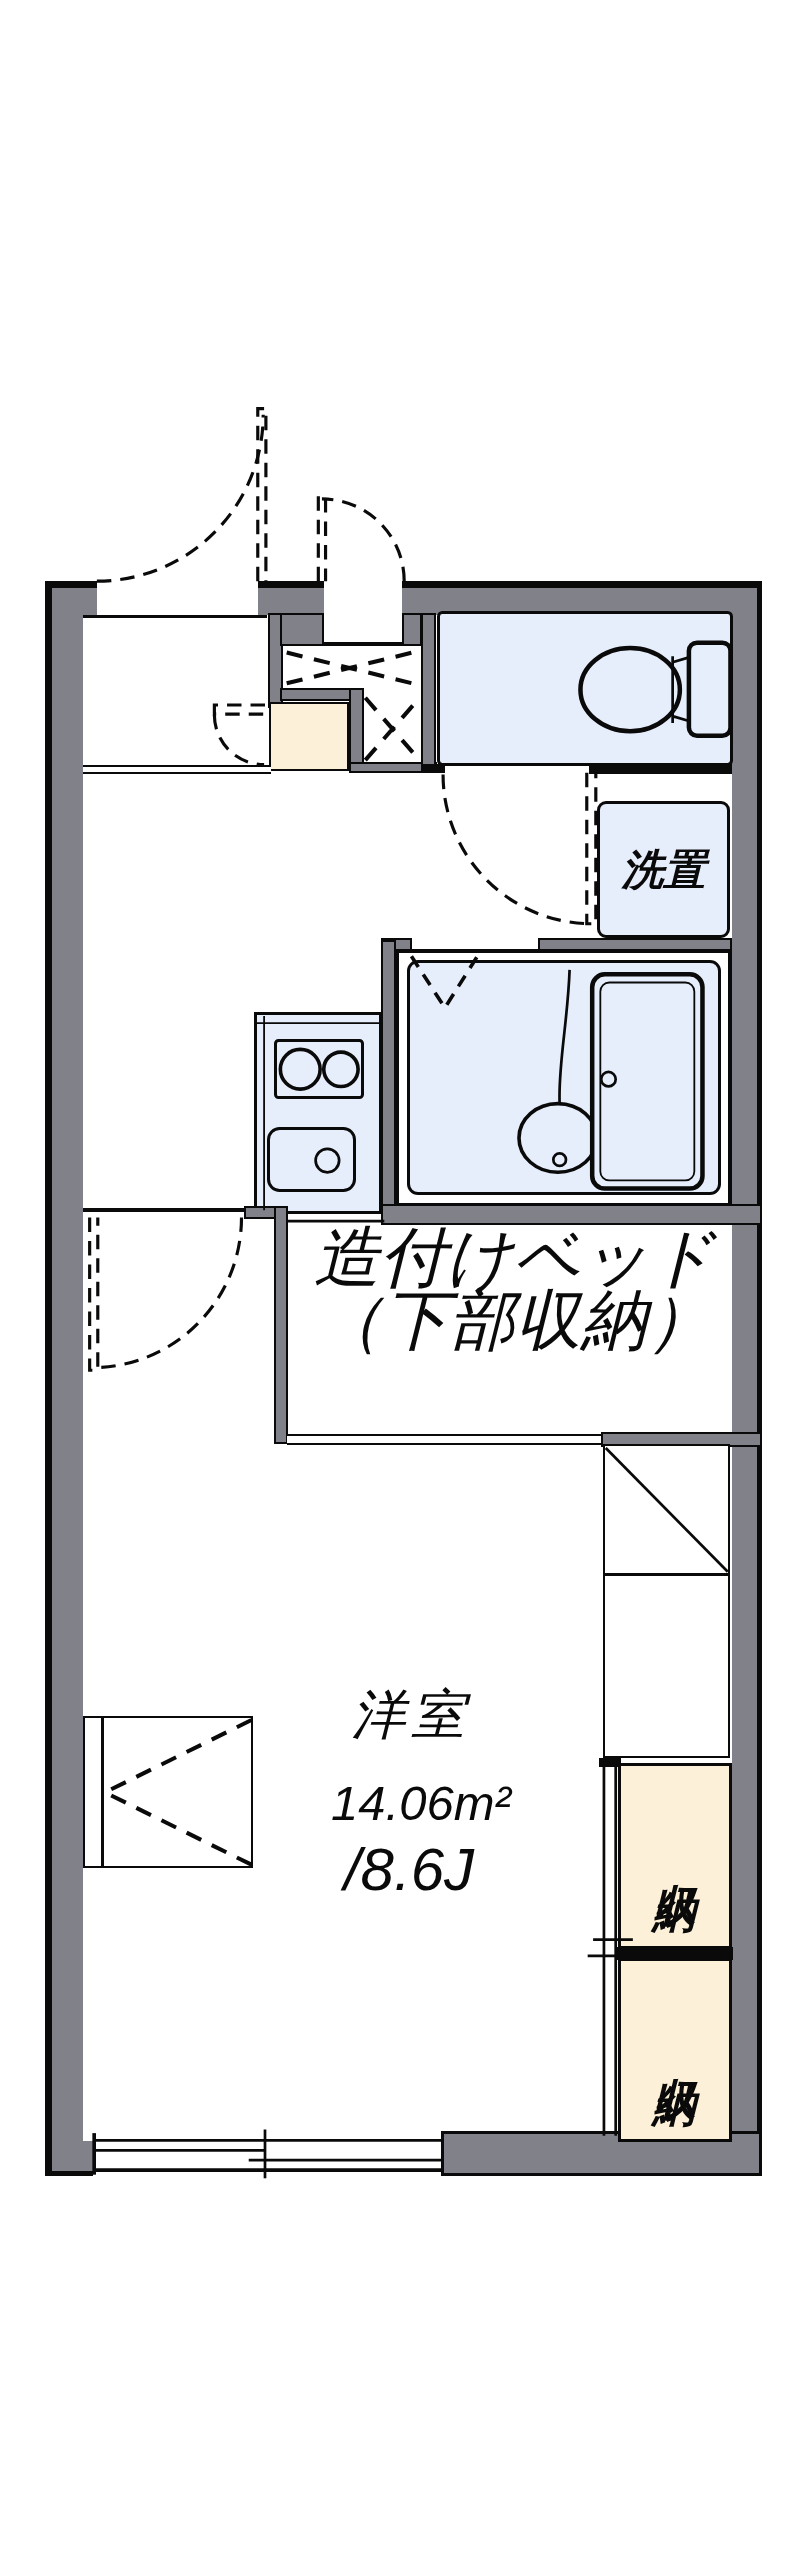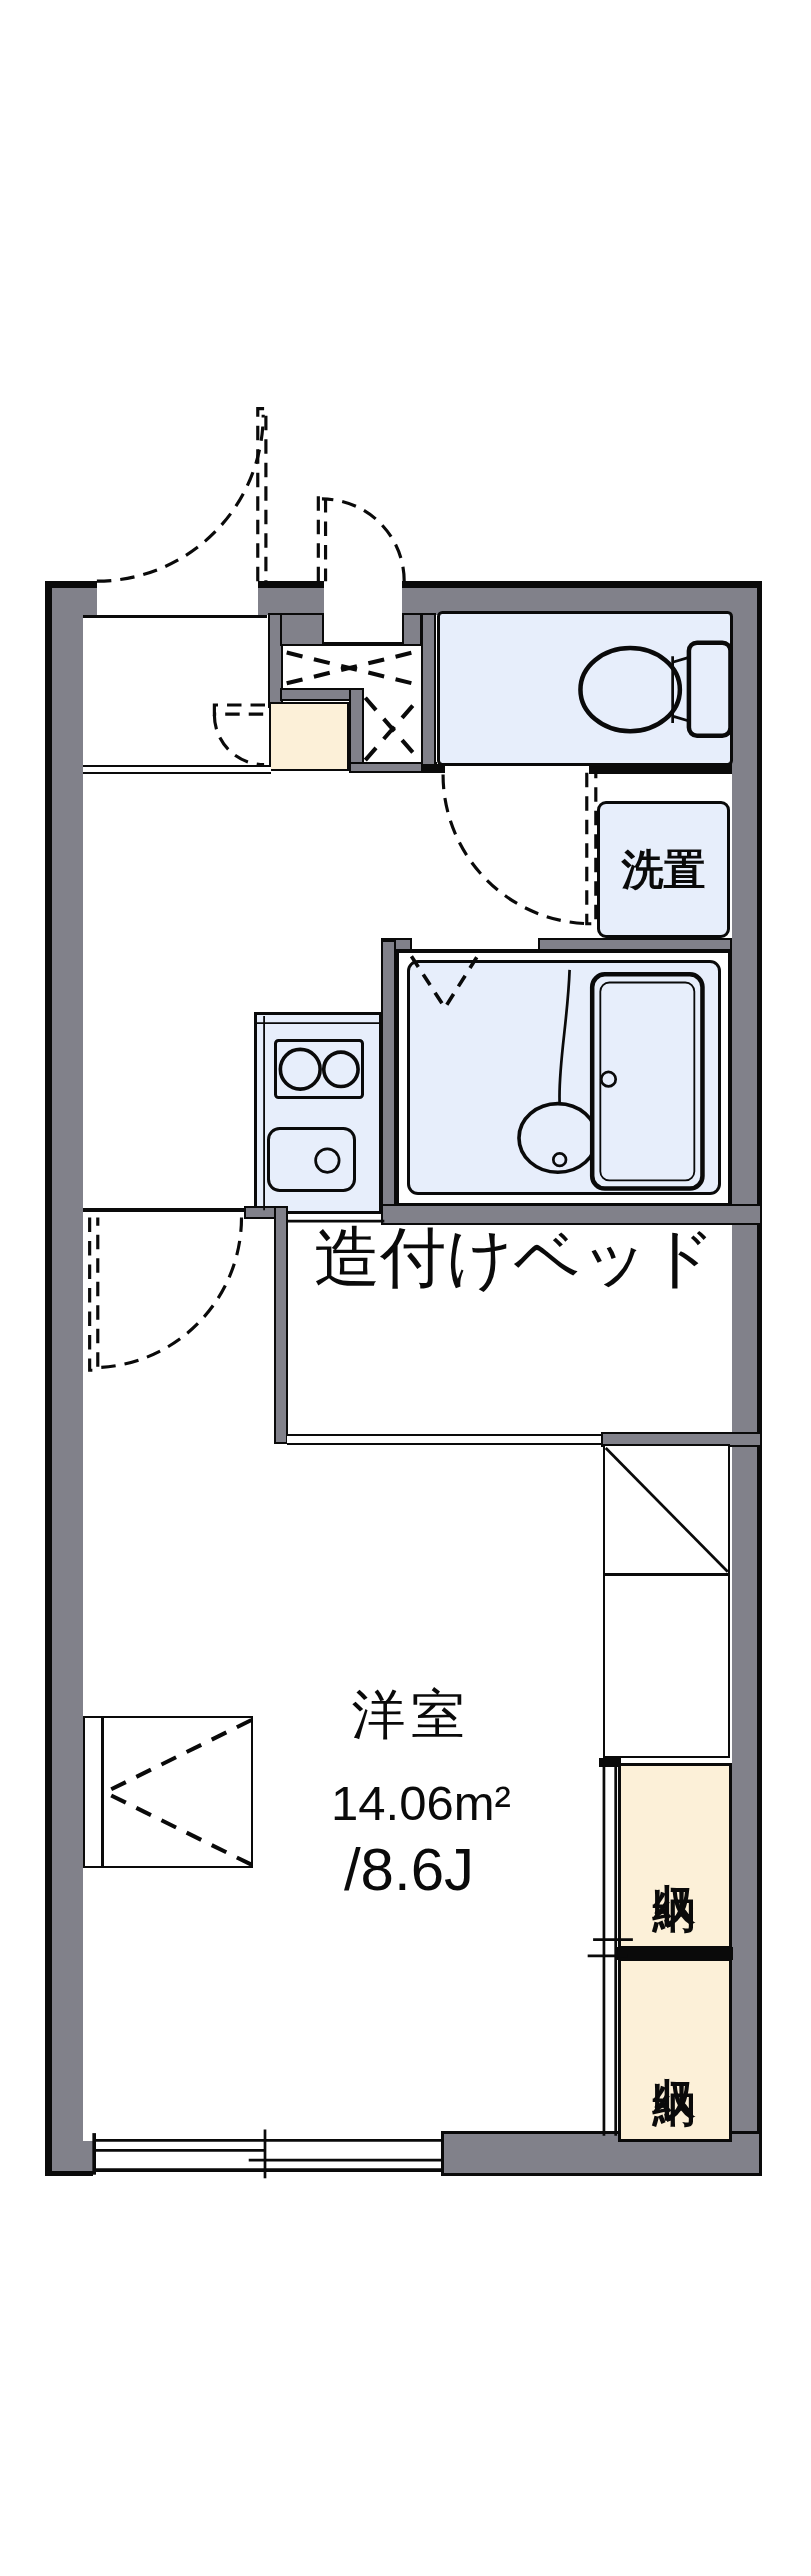--- a/index.html
+++ b/index.html
@@ -1,17 +1,17 @@
 <!DOCTYPE html>
 <html style="--wall: #81818a; --line: #0a0a0a; --water: #e7eefb; --cream: #fcf0d8; --paper: #ffffff;font-size:14.5px"><head>
 <meta charset="utf-8">
 <style>
   html,body{margin:0;padding:0;background:#fff;}
   .canvas{position:relative;width:812px;height:2576px;background:var(--paper,#fff);overflow:hidden;
-          font-family:"Liberation Sans", sans-serif;color:var(--line,#000);}
+          font-family:"Liberation Sans", sans-serif;color:var(--line,#000);font-style:italic;}
   .abs{position:absolute;box-sizing:border-box;}
   .blk{background:var(--line,#000);}
   .wall{background:var(--wall,#808080);border:2.7px solid var(--line,#000);}
   .wallnb{background:var(--wall,#808080);}
   .wht{background:#fff;}
   .room-blue{background:var(--water,#e7eefb);border:3.6px solid var(--line,#000);}
   .room-cream{background:var(--cream,#fcf0d8);border:3.6px solid var(--line,#000);}
   .dbl{background:#fff;border-top:2.7px solid var(--line,#000);border-bottom:2.7px solid var(--line,#000);}
   .box{background:#fff;border:2.7px solid var(--line,#000);}
   .center{display:flex;align-items:center;justify-content:center;}
@@ -146,19 +146,20 @@
     <path class="dash" d="M99,1347 V1516 H108 V1347"></path>
     <path class="dash" d="M267,1347 A166,166 0 0 1 110,1513"></path>
 
     <path class="dashv" d="M455,1058 L492,1115 L528,1058"></path>
 
     <path class="dashx" d="M278,1903 L122,1980 M278,2063 L122,1986"></path>
   </svg>
 
   <div class="abs txtc" style="left:298px;top:1226px;width:434px;font-size:66px;line-height:63px;">
     <div>造付けベッド</div>
+    <div>（下部収納）</div>
   </div>
   <div class="abs txtc" style="left:230px;top:1679px;width:362px;font-size:54px;letter-spacing:5.4px;">洋室</div>
   <div class="abs txtc" style="left:240px;top:1775px;width:362px;font-size:49px;">14.06m²</div>
   <div class="abs txtc" style="left:228px;top:1835px;width:362px;font-size:60px;">/8.6J</div>
 
 </div>
 
 
 </body></html>

